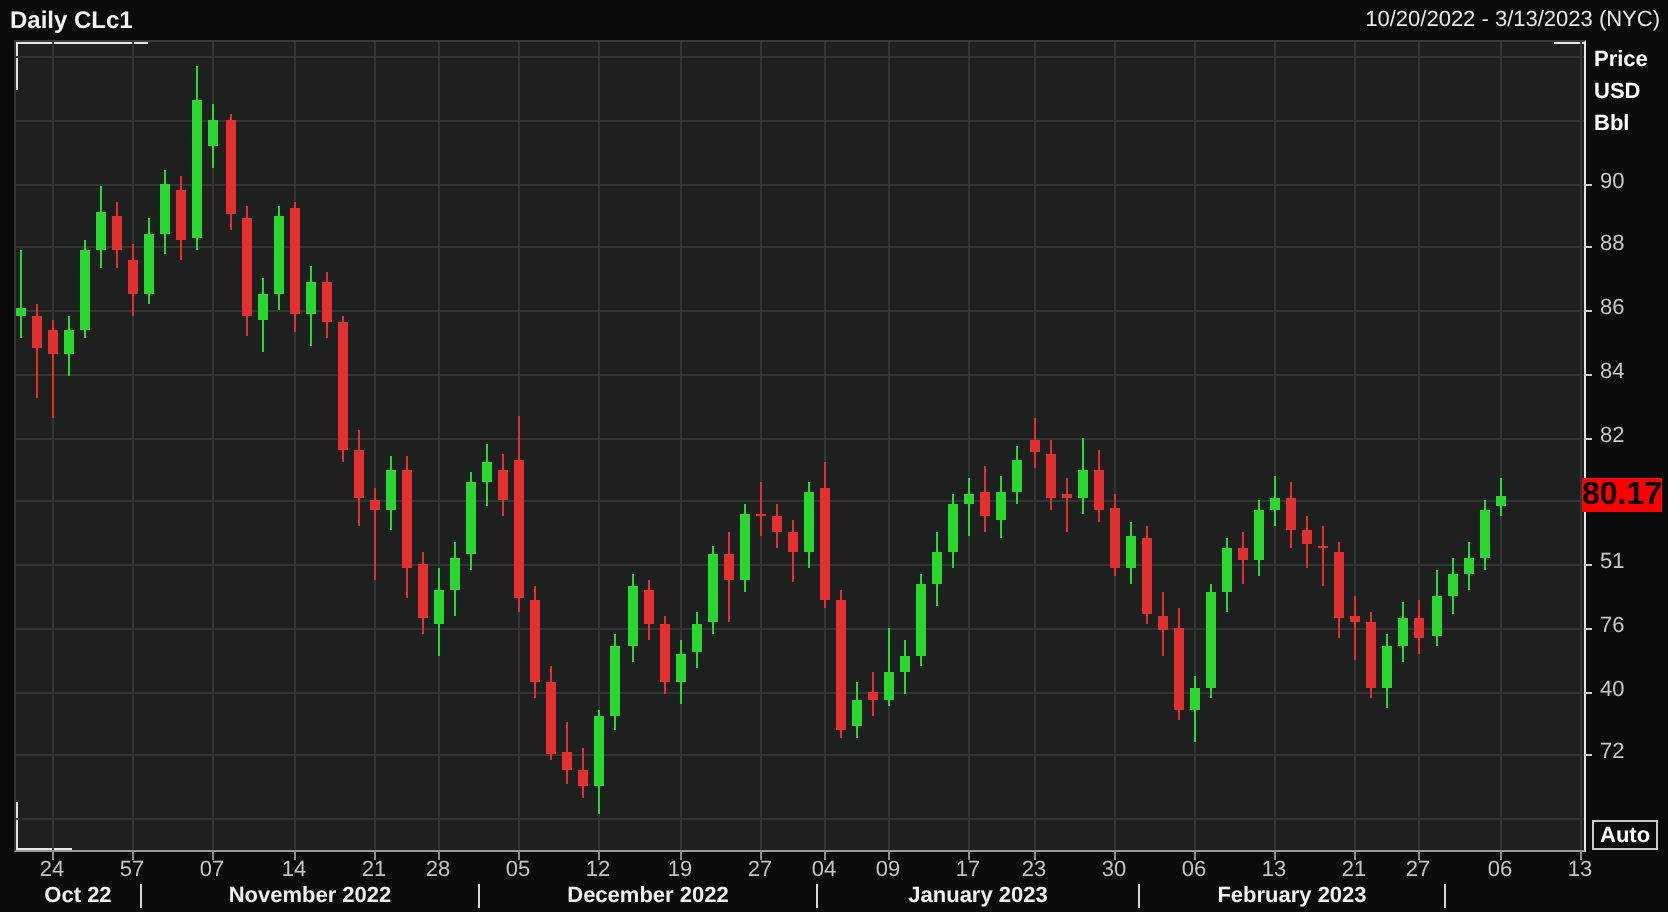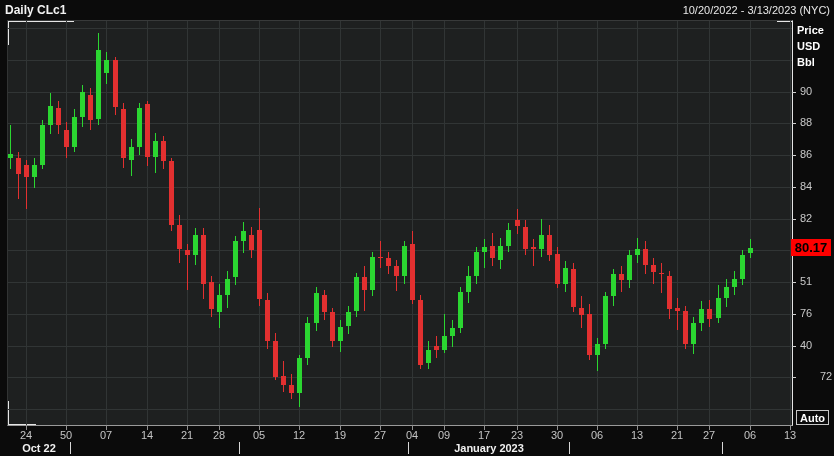--- a/index.html
+++ b/index.html
@@ -26,21 +26,21 @@
   .wick{position:absolute;width:1px;}
   .cbody{position:absolute;width:5px;}
   .frame-accent{position:absolute;background:#e6e6e6;}
   #rightpanel{left:794px;top:21px;width:40px;height:404px;}
   #unitlabel{position:absolute;left:3px;top:1px;font-size:11px;font-weight:bold;color:#fff;line-height:16px;}
   .ptick{position:absolute;left:-2px;width:4px;height:1px;background:#cfcfcf;}
   .plabel{position:absolute;left:6px;font-size:11px;color:#c8c8c8;}
   #badge{
     left:791px;top:239px;width:40px;height:17px;
     background:#fe0000;color:#000;
-    font-size:13px;font-weight:bold;text-align:center;line-height:17px;
+    font-size:16px;font-weight:bold;text-align:center;line-height:17px;
   }
   #autobtn{
     left:796px;top:410px;
     border:1px solid #c8c8c8;background:transparent;
     color:#fff;font-size:11px;font-weight:bold;
     padding:0 3px;line-height:15px;height:15px;cursor:pointer;
     font-family:"Liberation Sans","DejaVu Sans",sans-serif;
   }
   #bottompanel{left:0;top:425px;width:834px;height:31px;}
   .dtick{position:absolute;top:0;width:1px;height:5px;background:#909090;}
@@ -299,31 +299,31 @@
     <div class="ptick" style="top: 102px;"></div>
     <div class="ptick" style="top: 71px;"></div>
     <div class="plabel" style="top: 64px;">90</div>
     <div class="plabel" style="top: 95px;">88</div>
     <div class="plabel" style="top: 127px;">86</div>
     <div class="plabel" style="top: 159px;">84</div>
     <div class="plabel" style="top: 191px;">82</div>
     <div class="plabel" style="top: 254px;">51</div>
     <div class="plabel" style="top: 286px;">76</div>
     <div class="plabel" style="top: 318px;">40</div>
-    <div class="plabel" style="top: 349px; margin-left: 20px;">72</div>
+    <div class="plabel" style="top: 349px;">72</div>
   </div>
 
 <div class="abs" id="badge">80.17</div>
 <button class="abs" id="autobtn">Auto</button>
 
 <div class="abs" id="bottompanel">
     <div class="dtick" style="left: 26px;"></div>
     <div class="daylab" style="left: 26px;">24</div>
     <div class="dtick" style="left: 66px;"></div>
-    <div class="daylab" style="left: 66px;">50</div>
+    <div class="daylab" style="left: 66px;">57</div>
     <div class="dtick" style="left: 106px;"></div>
     <div class="daylab" style="left: 106px;">07</div>
     <div class="dtick" style="left: 147px;"></div>
     <div class="daylab" style="left: 147px;">14</div>
     <div class="dtick" style="left: 187px;"></div>
     <div class="daylab" style="left: 187px;">21</div>
     <div class="dtick" style="left: 219px;"></div>
     <div class="daylab" style="left: 219px;">28</div>
     <div class="dtick" style="left: 259px;"></div>
     <div class="daylab" style="left: 259px;">05</div>
@@ -350,18 +350,21 @@
     <div class="dtick" style="left: 677px;"></div>
     <div class="daylab" style="left: 677px;">21</div>
     <div class="dtick" style="left: 709px;"></div>
     <div class="daylab" style="left: 709px;">27</div>
     <div class="dtick" style="left: 750px;"></div>
     <div class="daylab" style="left: 750px;">06</div>
     <div class="dtick" style="left: 790px;"></div>
     <div class="daylab" style="left: 790px;">13</div>
     <div class="monlab" style="left: 39px;">Oct 22</div>
     <div class="mondiv" style="left: 70px;"></div>
+    <div class="monlab" style="left: 155px;">November 2022</div>
     <div class="mondiv" style="left: 239px;"></div>
+    <div class="monlab" style="left: 324px;">December 2022</div>
     <div class="mondiv" style="left: 408px;"></div>
     <div class="monlab" style="left: 489px;">January 2023</div>
     <div class="mondiv" style="left: 569px;"></div>
+    <div class="monlab" style="left: 646px;">February 2023</div>
     <div class="mondiv" style="left: 722px;"></div>
   </div>
 
 </body></html>

